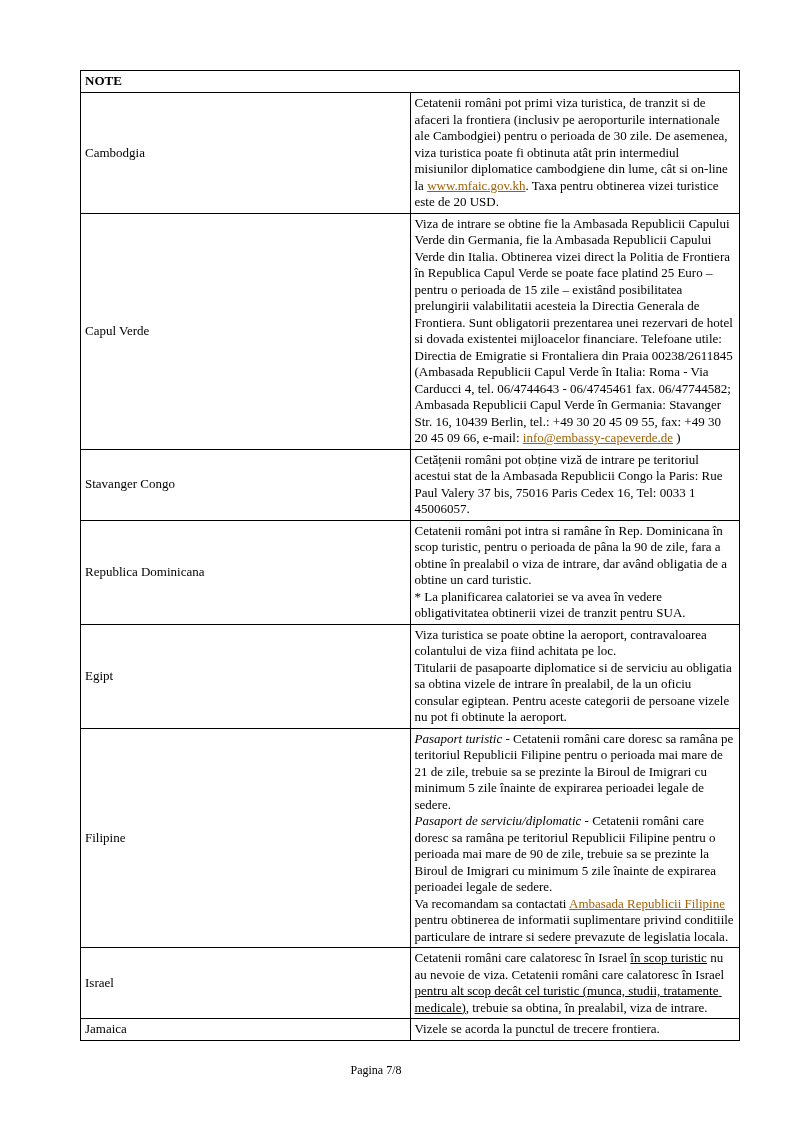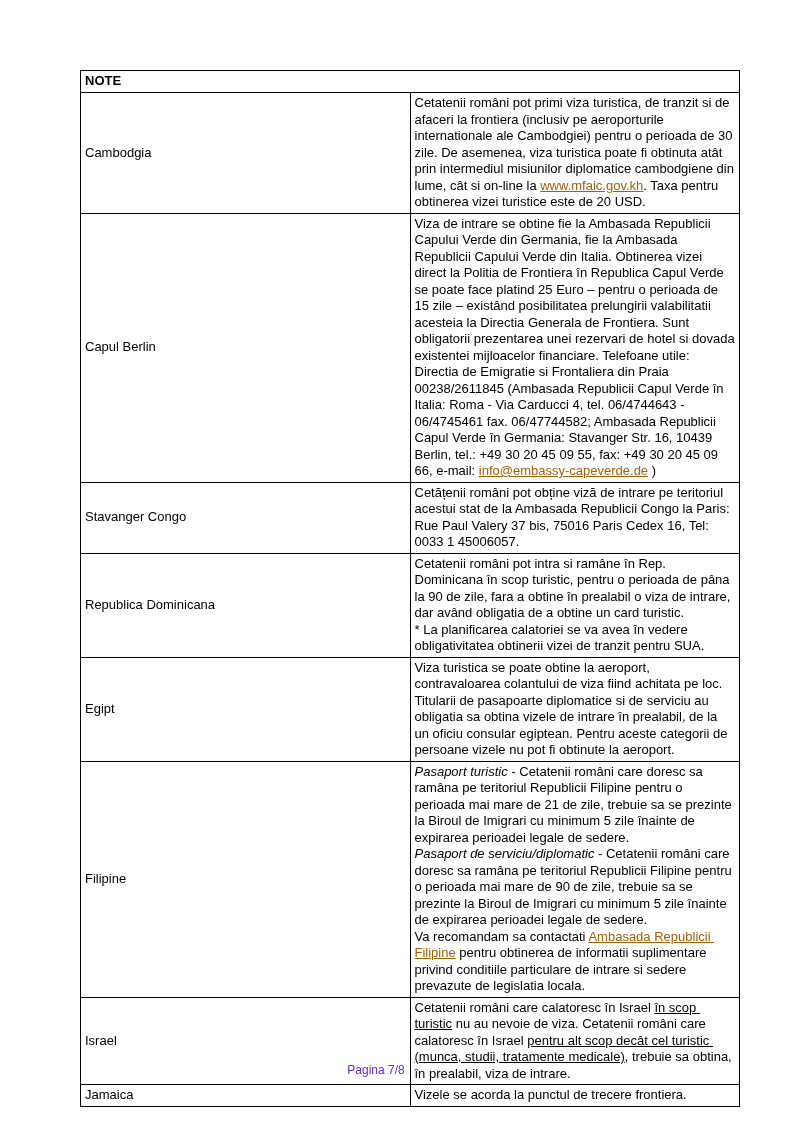--- a/index.html
+++ b/index.html
@@ -2,21 +2,21 @@
 <html><head>
 <meta charset="utf-8">
 <style>
   * { margin:0; padding:0; box-sizing:border-box; }
   html,body { background:#ffffff; }
   .page {
     position:relative;
     width:752px;
     height:1131px;
     background:#ffffff;
-    font-family:Liberation Sans, sans-serif;
+    font-family:Liberation Serif, serif;
     color:#000000;
     overflow:hidden;
   }
   table.note-table {
     position:absolute;
     left:80px;
     top:70px;
     width:660px;
     border-collapse:collapse;
     table-layout:fixed;
@@ -53,40 +53,40 @@
   }
   .it { font-style:italic;text-align:right; }
   .ul { text-decoration:underline; }
   .footer {
     position:absolute;
     left:0;
     top:1063px;
     width:100%;
     text-align:center;
     font-size:12px;
-    color:#6d28d9;
+    color:#000000;
   }
 </style>
 </head>
 <body>
 
 <div class="page">
   <table class="note-table">
     <thead>
       <tr>
         <th class="note-header" colspan="2">NOTE</th>
       </tr>
     </thead>
     <tbody id="rows">
         <tr>
           <td class="country">Cambodgia</td>
           <td class="note"><span class="">Cetatenii români pot primi viza turistica, de tranzit si de afaceri la frontiera (inclusiv pe aeroporturile internationale ale Cambodgiei) pentru o perioada de 30 zile. De asemenea, viza turistica poate fi obtinuta atât prin intermediul misiunilor diplomatice cambodgiene din lume, cât si on-line la </span><a href="#">www.mfaic.gov.kh</a><span class="">. Taxa pentru obtinerea vizei turistice este de 20 USD.</span></td>
         </tr>
         <tr>
-          <td class="country">Capul Berlin</td>
+          <td class="country">Capul Verde</td>
           <td class="note"><span class="">Viza de intrare se obtine fie la Ambasada Republicii Capului Verde din Germania, fie la Ambasada Republicii Capului Verde din Italia. Obtinerea vizei direct la Politia de Frontiera în Republica Capul Verde se poate face platind 25 Euro – pentru o perioada de 15 zile – existând posibilitatea prelungirii valabilitatii acesteia la Directia Generala de Frontiera. Sunt obligatorii prezentarea unei rezervari de hotel si dovada existentei mijloacelor financiare. Telefoane utile: Directia de Emigratie si Frontaliera din Praia 00238/2611845 (Ambasada Republicii Capul Verde în Italia: Roma - Via Carducci 4, tel. 06/4744643 - 06/4745461 fax. 06/47744582; Ambasada Republicii Capul Verde în Germania: Stavanger Str. 16, 10439 Berlin, tel.: +49 30 20 45 09 55, fax: +49 30 20 45 09 66, e-mail: </span><a href="#">info@embassy-capeverde.de</a><span class=""> )</span></td>
         </tr>
         <tr>
           <td class="country">Stavanger Congo</td>
           <td class="note"><span class="">Cetățenii români pot obține viză de intrare pe teritoriul acestui stat de la Ambasada Republicii Congo la Paris: Rue Paul Valery 37 bis, 75016 Paris Cedex 16, Tel: 0033 1 45006057.</span></td>
         </tr>
         <tr>
           <td class="country">Republica Dominicana</td>
           <td class="note"><span class="">Cetatenii români pot intra si ramâne în Rep. Dominicana în scop turistic, pentru o perioada de pâna la 90 de zile, fara a obtine în prealabil o viza de intrare, dar având obligatia de a obtine un card turistic.
 * La planificarea calatoriei se va avea în vedere obligativitatea obtinerii vizei de tranzit pentru SUA.</span></td>

